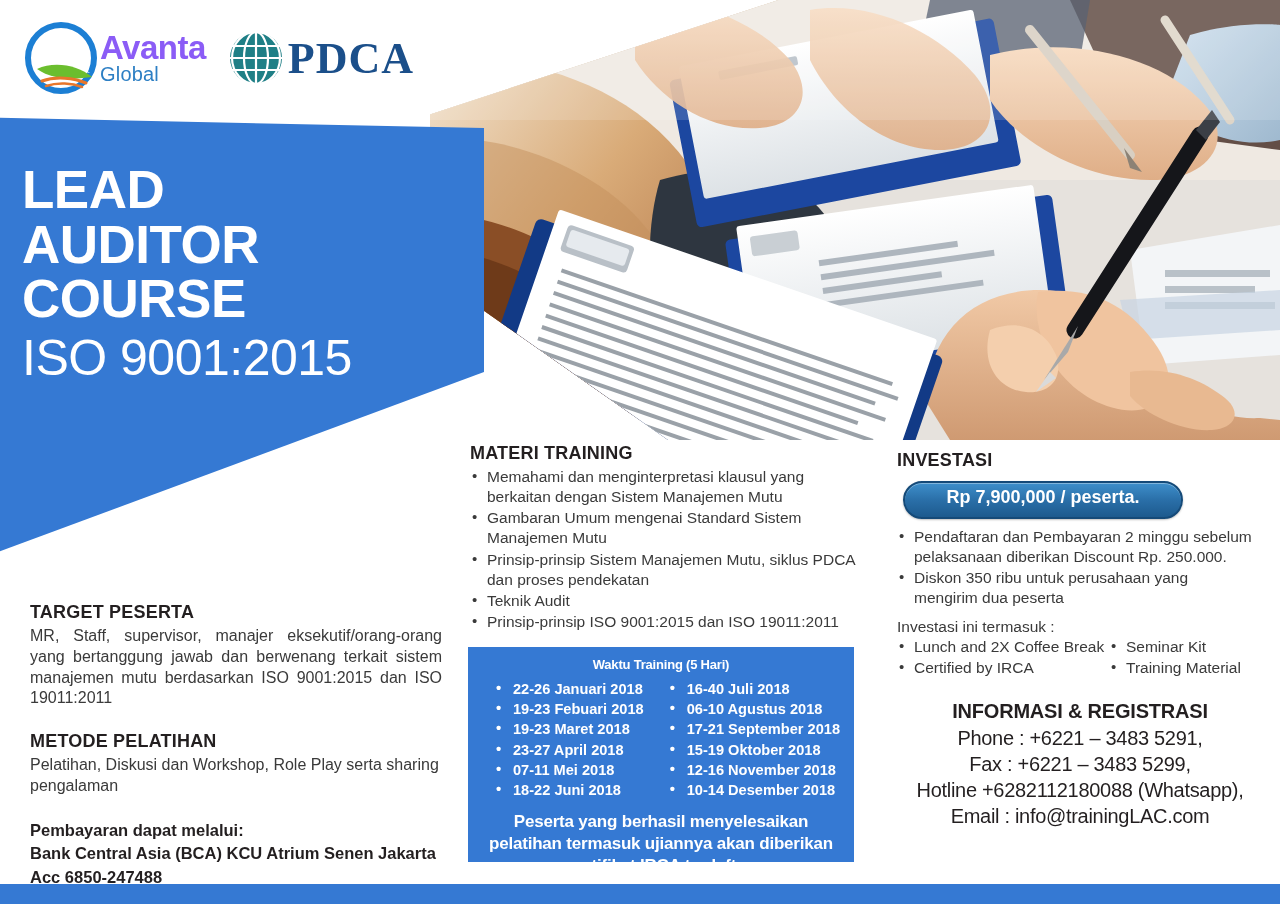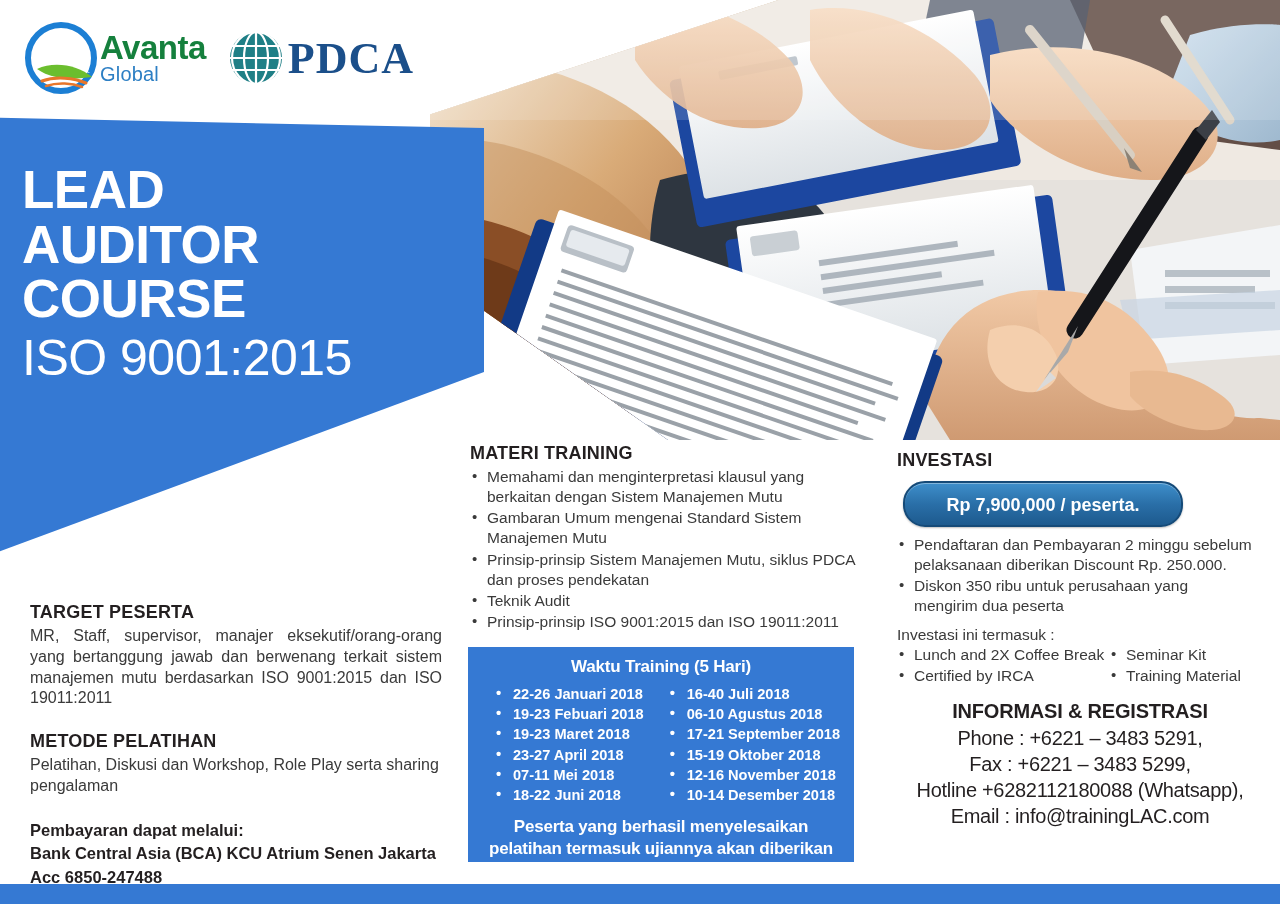--- a/index.html
+++ b/index.html
@@ -45,21 +45,21 @@
   }
   .avanta-wordmark {
     display: flex;
     flex-direction: column;
     line-height: 0.95;
     margin-left: -4px;
   }
   .avanta-name {
     font-size: 33px;
     font-weight: bold;
-    color: #15803d;
+    color: #8b5cf6;
     letter-spacing: -0.5px;
   }
   .avanta-sub {
     font-size: 20px;
     color: #2D7FC4;
     letter-spacing: 0.2px;
     margin-top: 1px;
   }
   .irca-logo {
     display: flex;
@@ -197,21 +197,21 @@
     width: 386px;
     height: 215px;
     background: #3579D3;
     color: #ffffff;
     z-index: 8;
     box-sizing: border-box;
     padding: 10px 14px 8px 14px;
   }
   .schedule-title {
     text-align: center;
-    font-size: 17px;
+    font-size: 13px;
     font-weight: bold;
     letter-spacing: -0.2px;
     margin-bottom: 7px;
   }
   .schedule-cols {
     display: flex;
     gap: 20px;
     padding-left: 14px;
   }
   .schedule-cols ul {
@@ -249,21 +249,21 @@
     position: absolute;
     left: 897px;
     top: 450px;
     width: 355px;
     z-index: 8;
   }
   .price-badge {
     display: block;
     width: 280px;
     margin: 10px 0 8px 6px;
-    padding: 12px 0 9px 0;
+    padding: 4px 0 9px 0;
     text-align: center;
     font-size: 18px;
     font-weight: bold;
     color: #ffffff;
     border-radius: 22px;
     background: linear-gradient(180deg, #3E8FCB 0%, #2A6FA8 50%, #1D5A8E 100%);
     border: 2px solid #154A78;
     box-shadow: inset 0 1px 0 rgba(255,255,255,0.35), 0 1px 2px rgba(0,0,0,0.25);
     box-sizing: border-box;
   }

